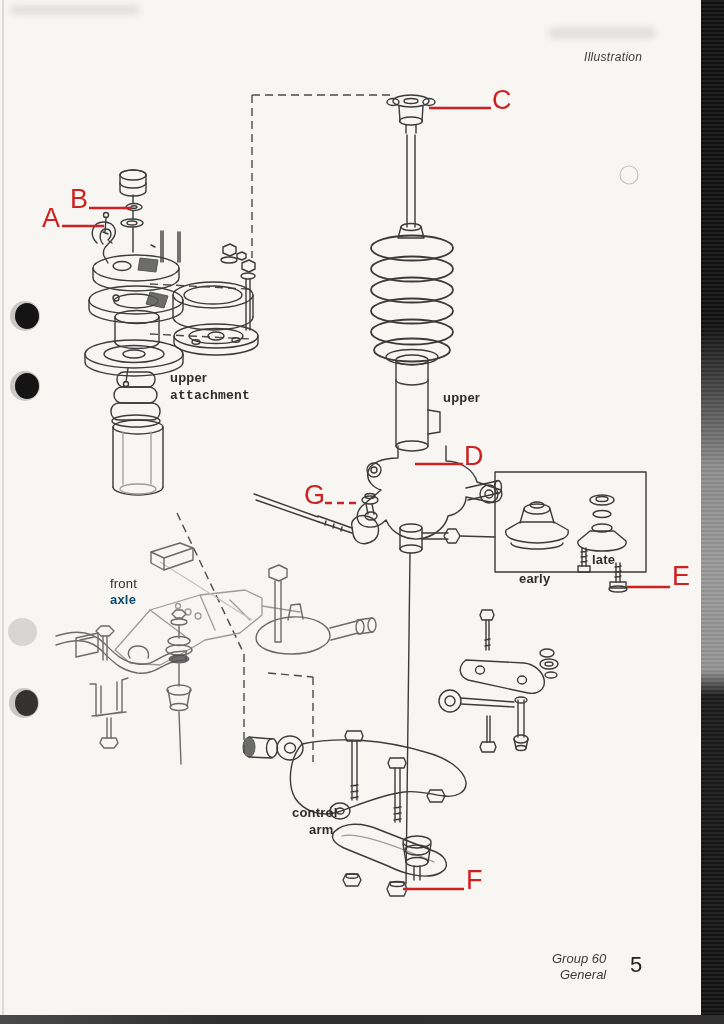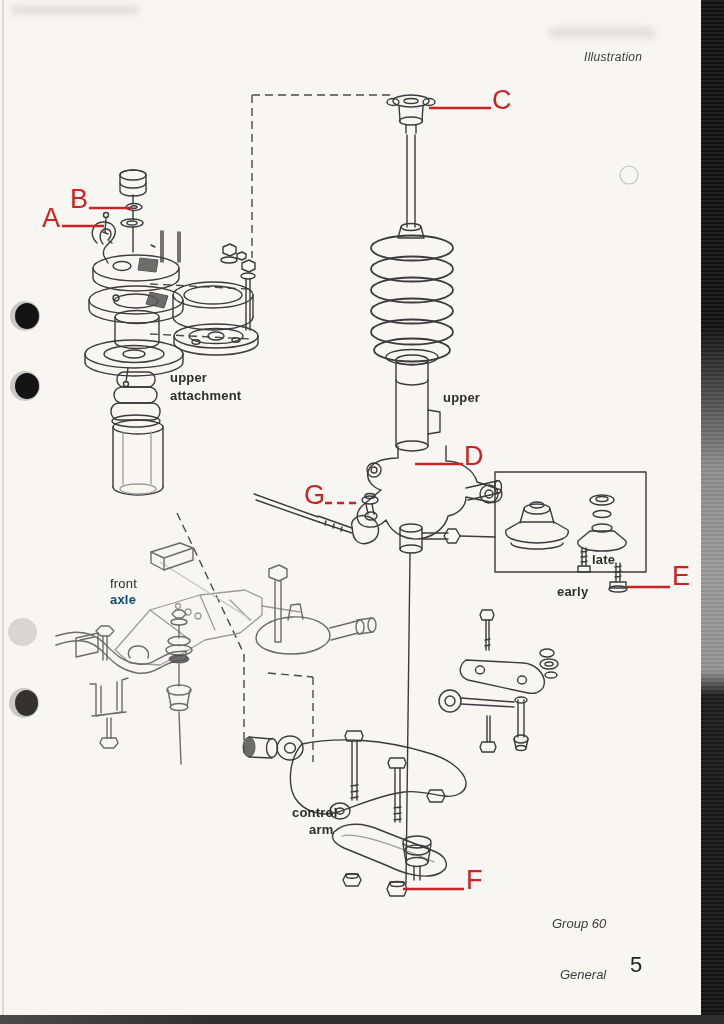--- a/index.html
+++ b/index.html
@@ -339,36 +339,36 @@
       <path class="redline" d="M415,464 L463,464"></path>
       <path class="redline-dash" d="M325,503 L361,503"></path>
       <path class="redline" d="M627,587 L670,587"></path>
       <path class="redline" d="M403,889 L464,889"></path>
     </g>
   </svg>
 
   <div class="hdr" style="left:584px;top:50px;">Illustration</div>
 
   <div class="lbl" style="left:170px;top:370px;">upper</div>
-  <div class="lbl" style="left:170px;top:388px;">attachment</div>
+  <div class="lbl" style="left:170px;top:388px;font-family:Liberation Mono, monospace;">attachment</div>
   <div class="lbl" style="left:443px;top:390px;">upper</div>
   <div class="lbl" style="left:110px;top:576px;font-weight:400;">front</div>
   <div class="lbl faint" style="left:110px;top:592px;">axle</div>
   <div class="lbl" style="left:292px;top:805px;">control</div>
   <div class="lbl" style="left:309px;top:822px;">arm</div>
-  <div class="lbl" style="left:519px;top:584px;margin-left:38px;">early</div>
+  <div class="lbl" style="left:519px;top:571px;">early</div>
   <div class="lbl" style="left:592px;top:552px;">late</div>
 
   <div class="callout" style="left:42px;top:205px;">A</div>
   <div class="callout" style="left:70px;top:186px;">B</div>
   <div class="callout" style="left:492px;top:87px;">C</div>
   <div class="callout" style="left:464px;top:443px;">D</div>
   <div class="callout" style="left:672px;top:563px;">E</div>
   <div class="callout" style="left:466px;top:867px;">F</div>
   <div class="callout" style="left:304px;top:482px;">G</div>
 
-  <div class="foot" style="left:552px;top:916px;">Group 60</div>
+  <div class="foot" style="left:552px;top:951px;">Group 60</div>
   <div class="foot" style="left:560px;top:967px;">General</div>
   <div class="pageno" style="left:630px;top:952px;">5</div>
 
   <div class="right-bar"></div>
   <div class="bottom-bar"></div>
 </div>
 
 </body></html>

